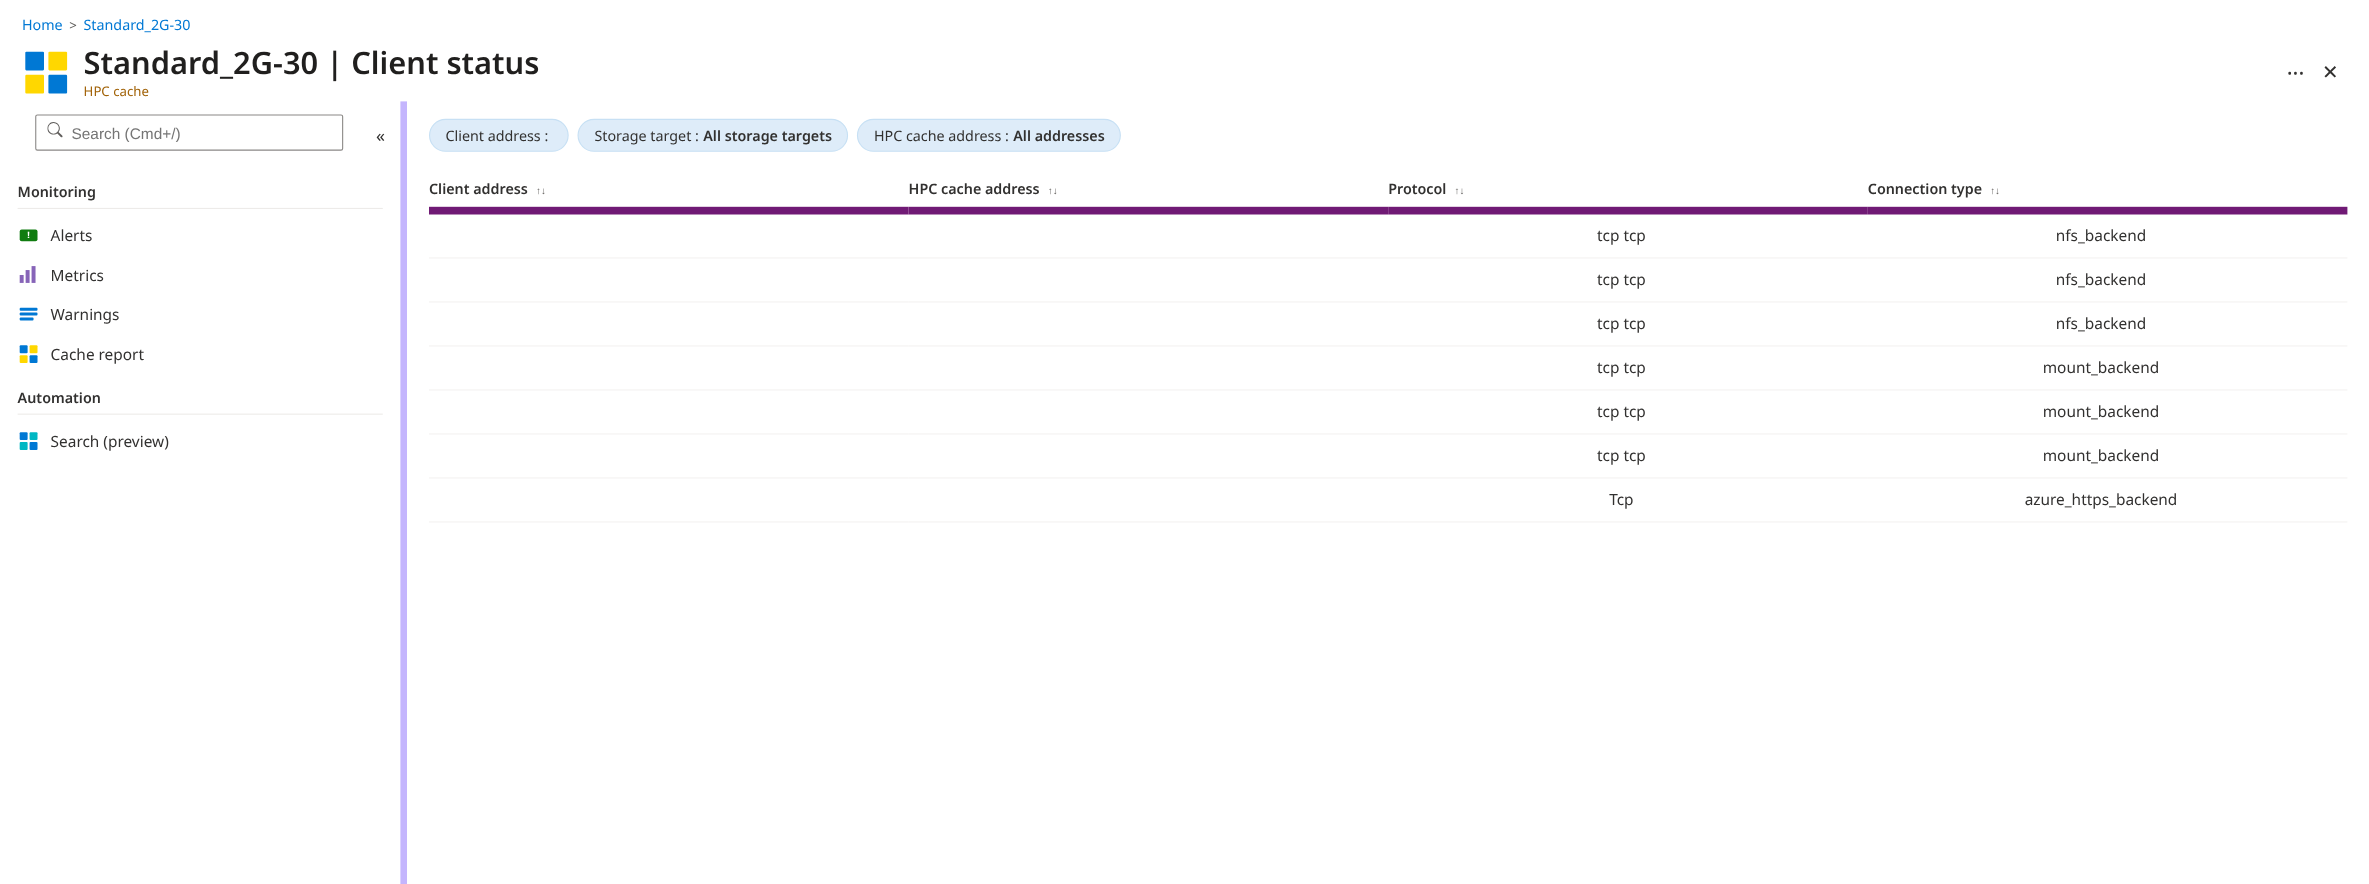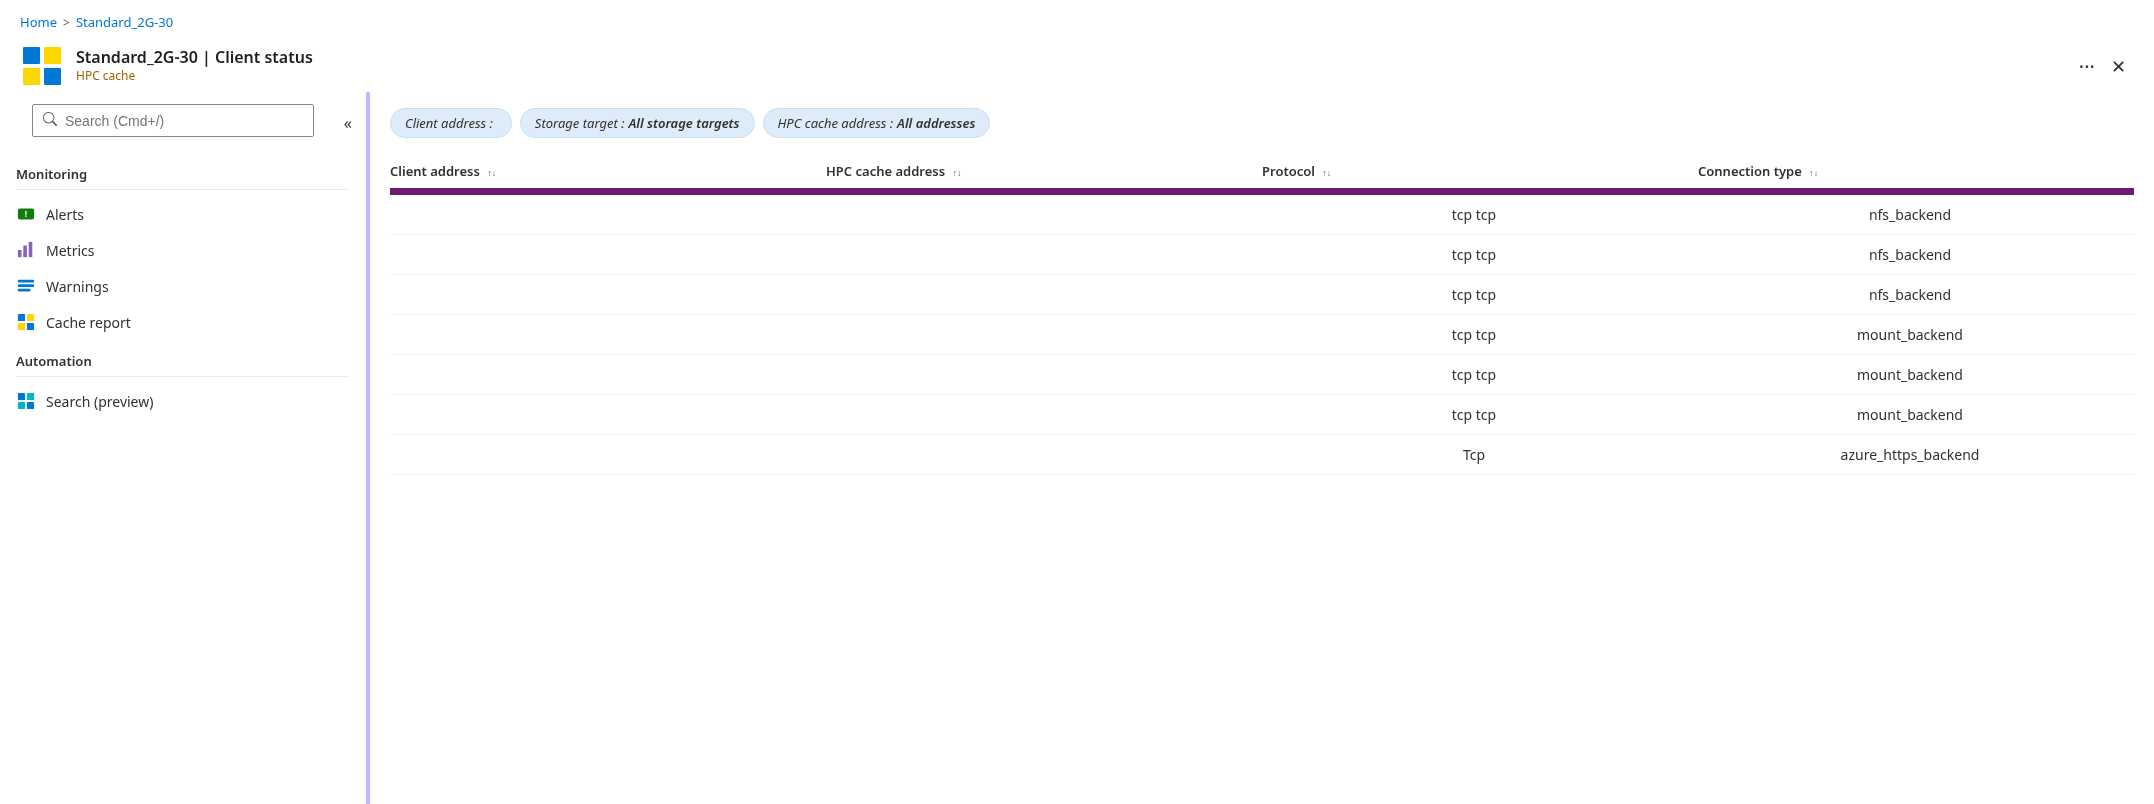--- a/index.html
+++ b/index.html
@@ -49,21 +49,21 @@
     .title-icon {
       width: 44px;
       height: 44px;
       margin-right: 12px;
       flex-shrink: 0;
     }
     .title-text {
       flex: 1;
     }
     .title-text h1 {
-      font-size: 16px;
+      font-size: 28px;
       font-weight: 600;
       color: #201f1e;
       line-height: 1.2;
     }
     .title-text .subtitle {
       font-size: 12px;
       color: #a16207;
     }
     .title-ellipsis {
       font-size: 20px;
@@ -84,21 +84,21 @@
     .main-layout {
       display: flex;
       flex: 1;
       overflow: hidden;
     }
 
     
     .sidebar {
       width: 370px;
       flex-shrink: 0;
-      border-right: 4px solid #c4b5fd;
+      border-right: 6px solid #c4b5fd;
       display: flex;
       flex-direction: column;
       overflow-y: auto;
       overflow-x: hidden;
     }
     .search-box {
       margin: 12px 16px 16px 16px;
       display: flex;
       align-items: center;
       border: 1px solid #8a8886;
@@ -181,21 +181,20 @@
       padding: 16px 20px;
     }
 
     
     .filter-bar {
       display: flex;
       align-items: flex-start;
       gap: 8px;
       margin-bottom: 16px;
       flex-wrap: wrap;
-      font-style: italic;
     }
     .filter-chip {
       display: flex;
       align-items: center;
       background: #deecf9;
       border: 1px solid #c7e0f4;
       border-radius: 20px;
       padding: 5px 14px;
       font-size: 13px;
       color: #323130;

